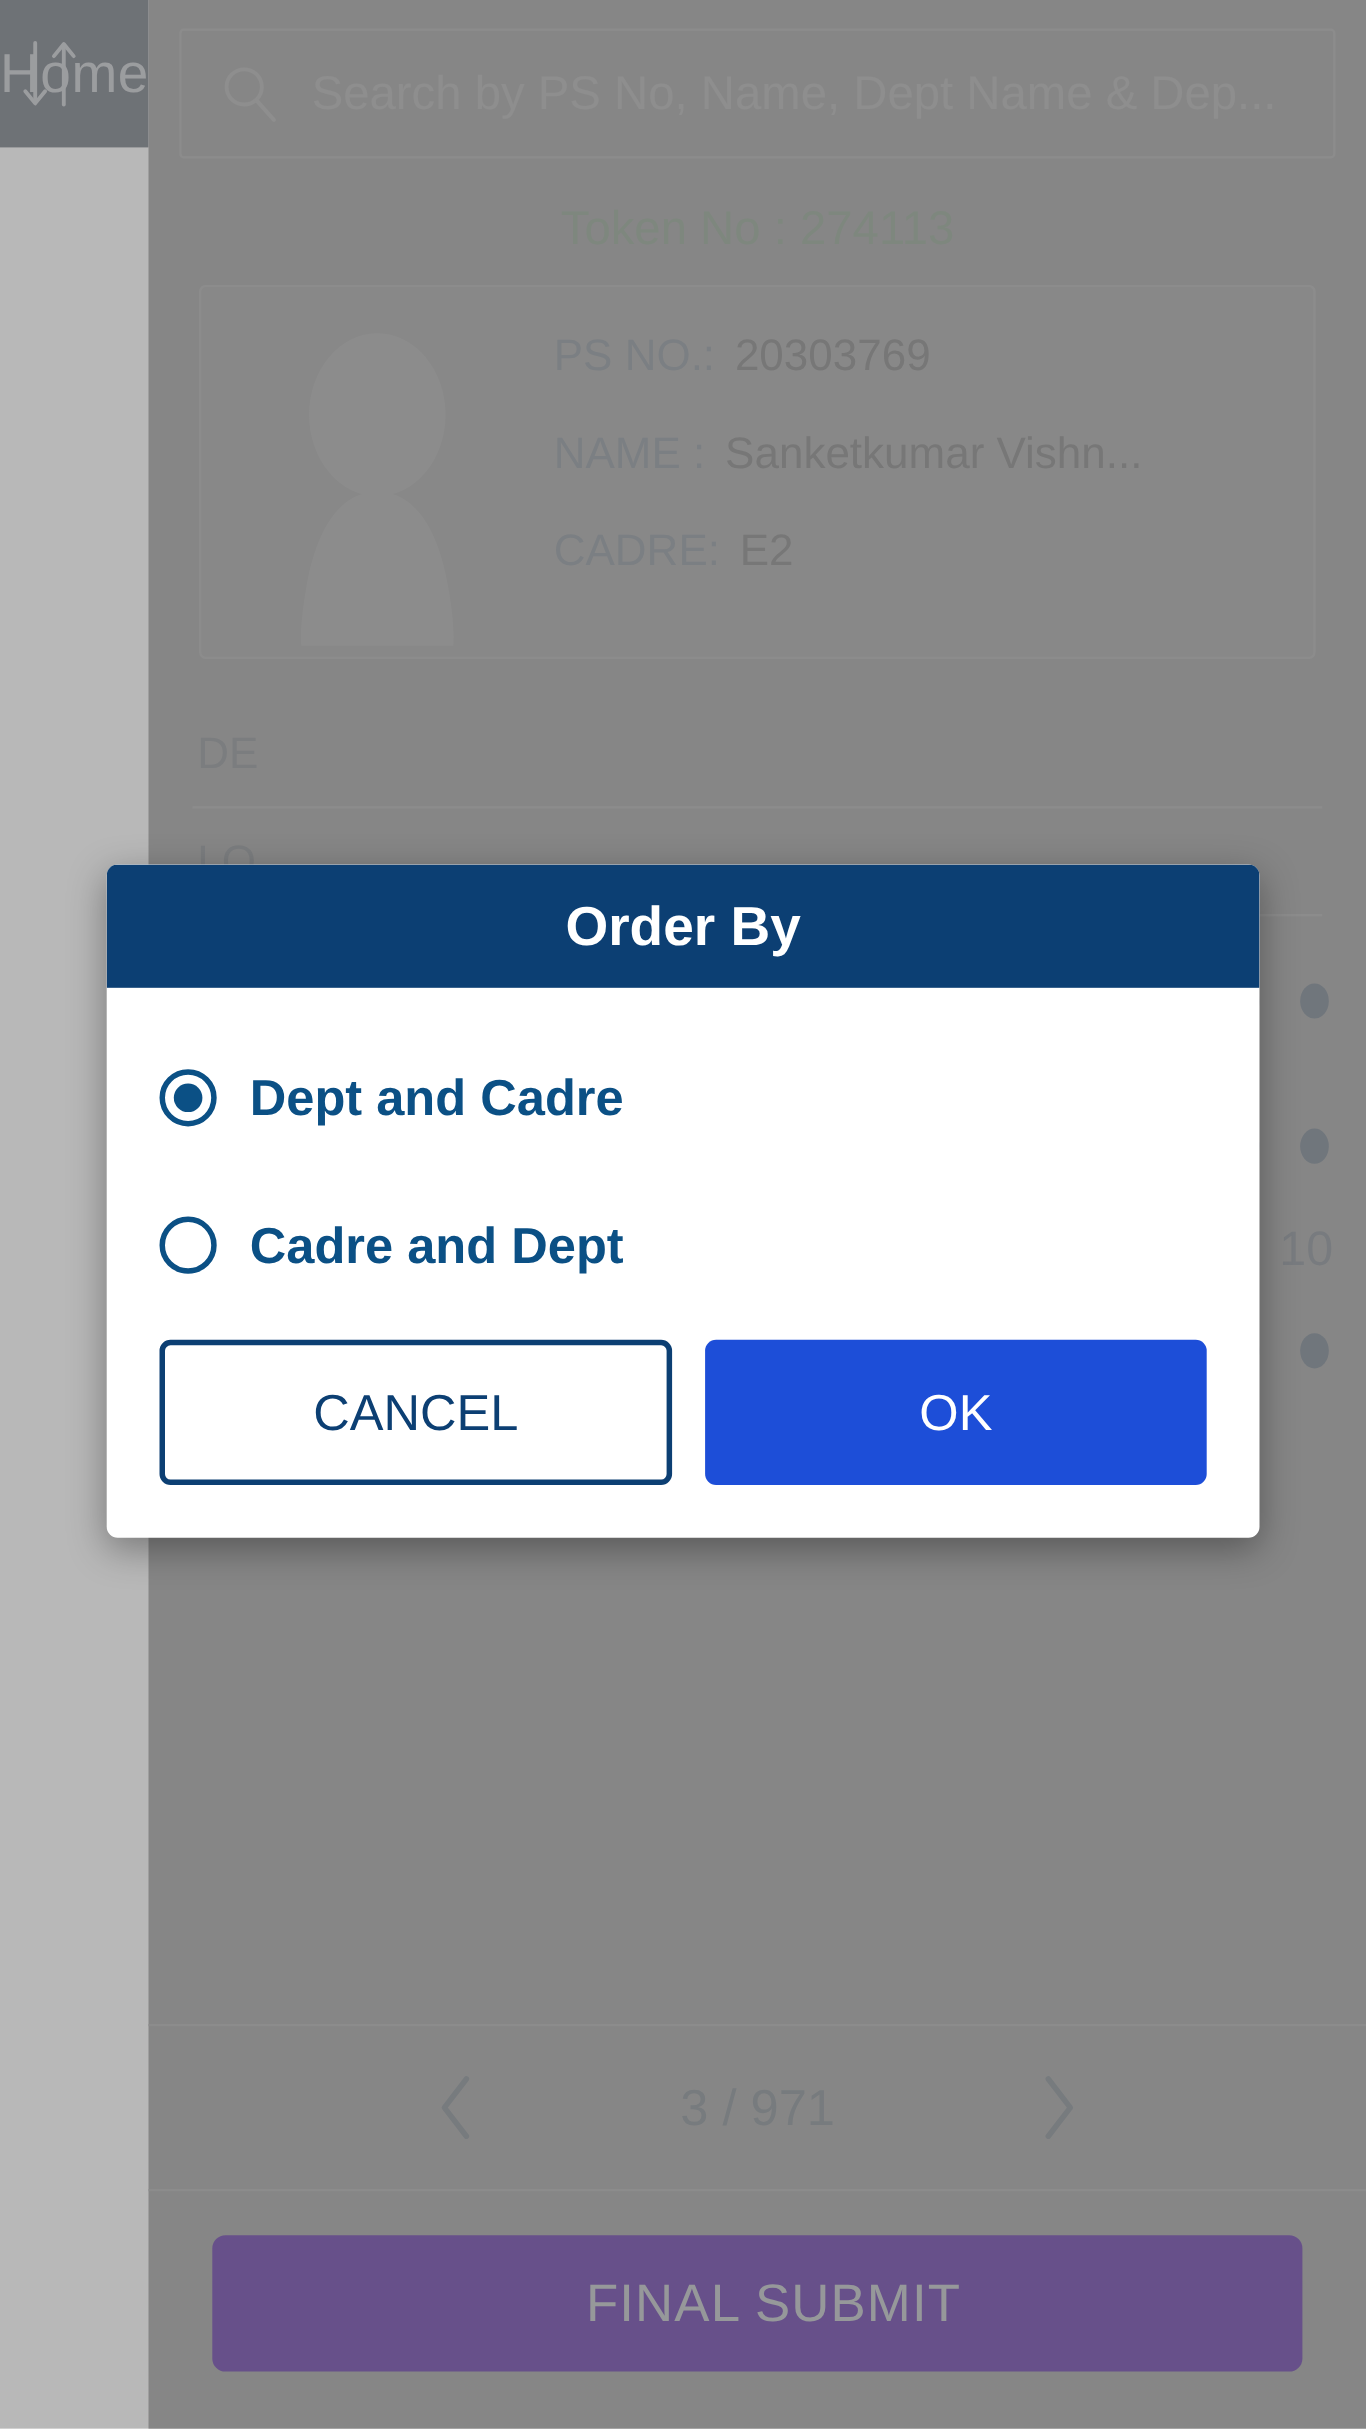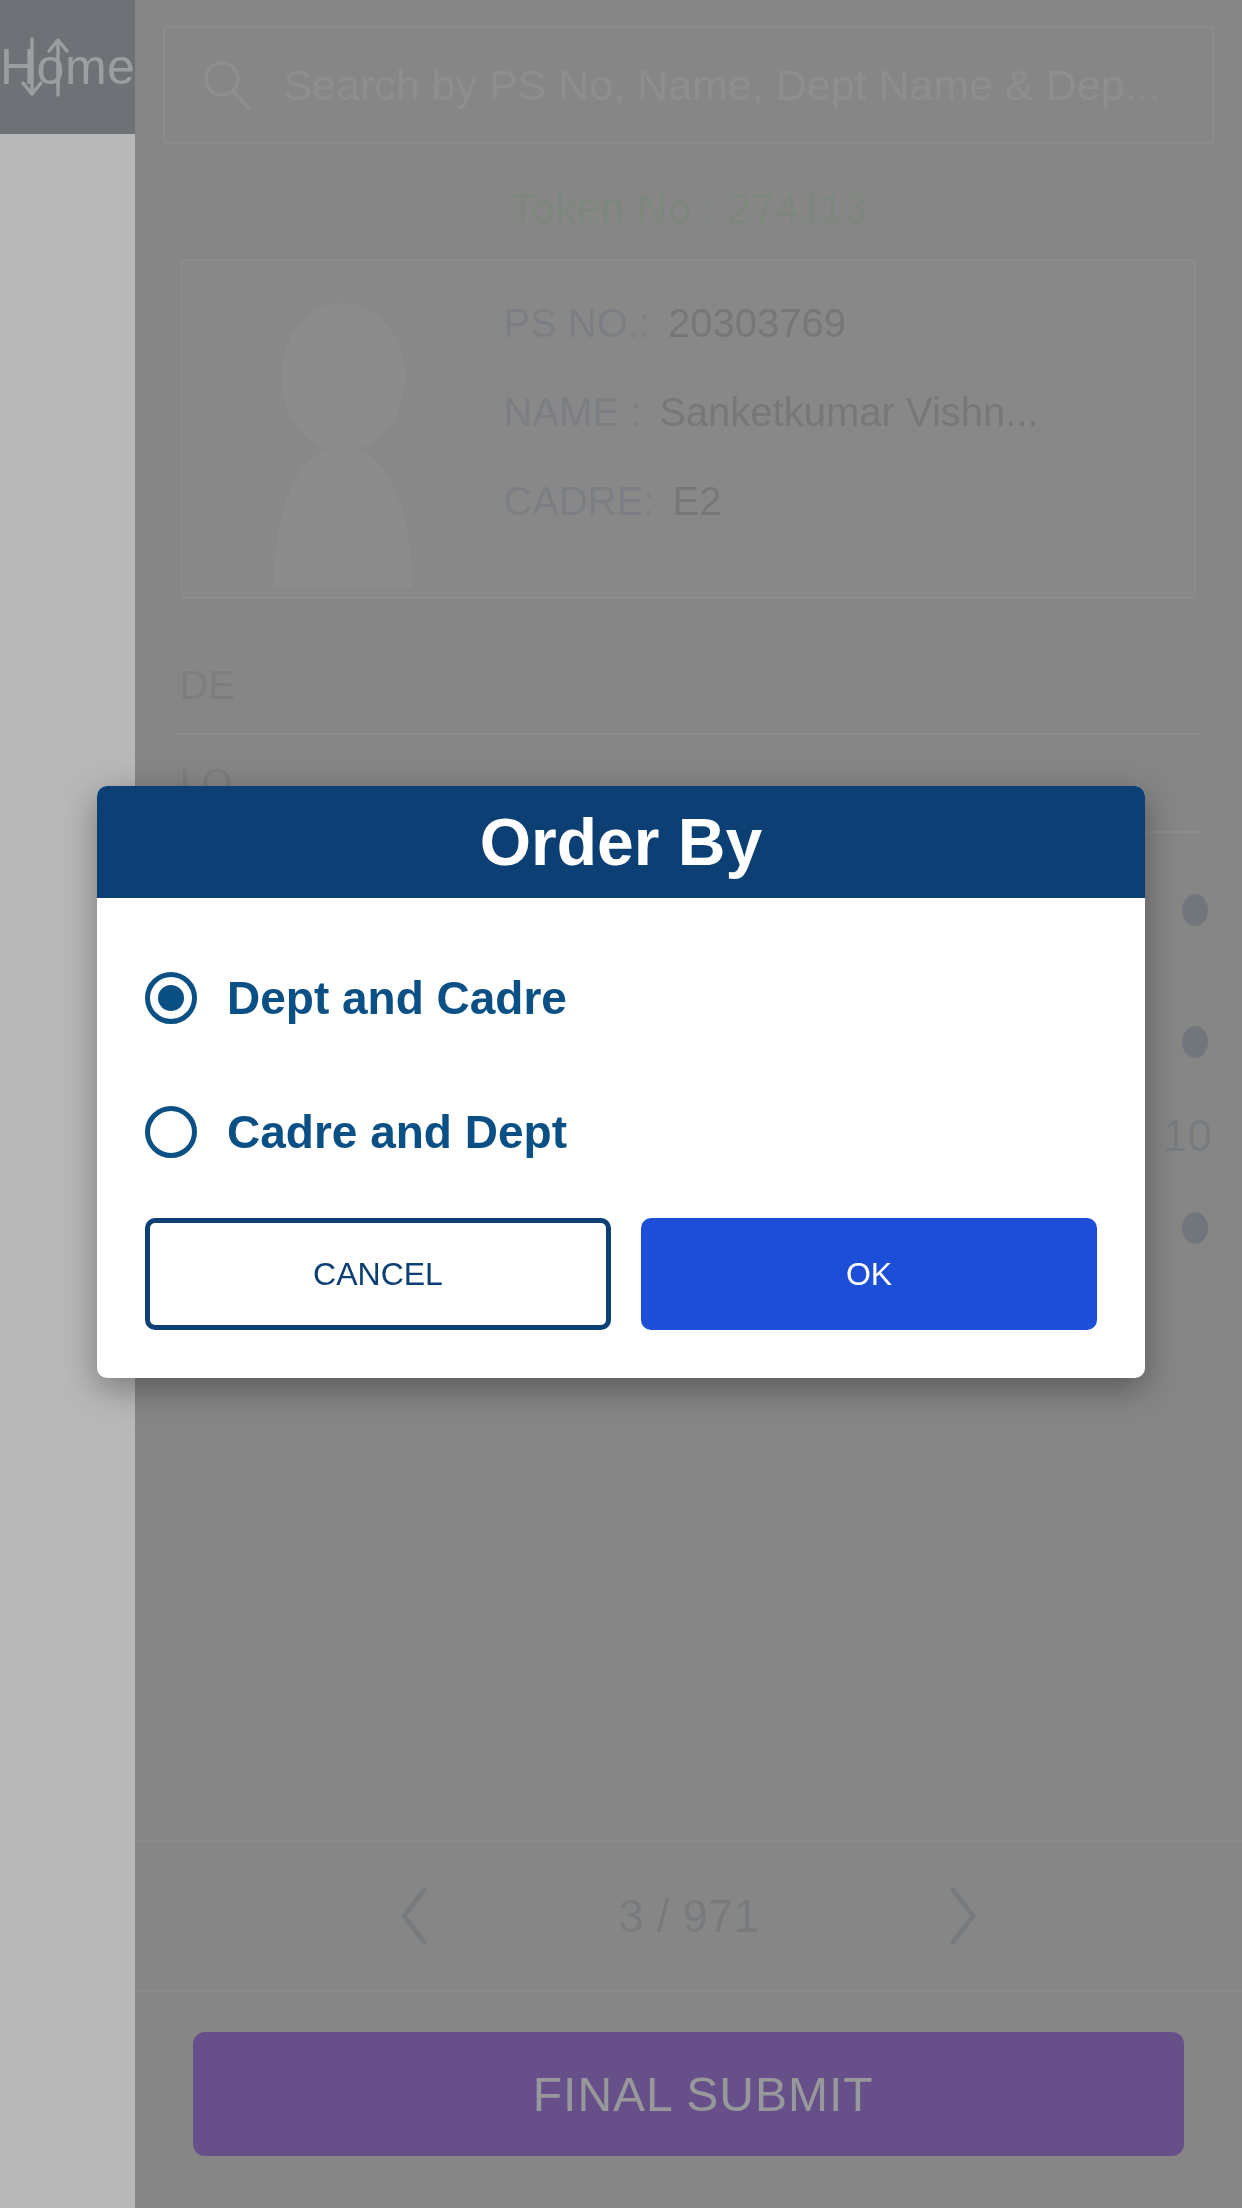--- a/index.html
+++ b/index.html
@@ -200,21 +200,21 @@
     overflow: hidden;
     box-shadow: 0 10px 34px rgba(0,0,0,0.35);
   }
   .dialog-header {
     background: #0c3f73;
     height: 112px;
     display: flex; align-items: center; justify-content: center;
   }
   .dialog-title {
     color: #ffffff;
-    font-size: 66px;
+    font-size: 50px;
     font-weight: bold;
   }
   .dialog-body { padding: 52px 48px 0 48px; }
   .radio-item {
     display: flex; align-items: center;
     gap: 30px;
     height: 96px;
     margin-bottom: 38px;
   }
   .radio-outer {
@@ -229,23 +229,23 @@
     font-size: 46px; font-weight: bold;
     color: #0b5085;
     text-align: center;
   }
   .dialog-actions {
     display: flex; gap: 30px;
     padding: 0 48px 48px 48px;
   }
   .btn {
     flex: 1 1 0;
-    height: 112px;
+    height: 132px;
     border-radius: 10px;
-    font-size: 32px;
+    font-size: 46px;
     display: flex; align-items: center; justify-content: center;
     cursor: pointer;
   }
   .btn-cancel {
     background: #ffffff;
     border: 5px solid #0c3f73;
     color: #0c3f73;
   }
   .btn-ok {
     background: #1d4ed8;

